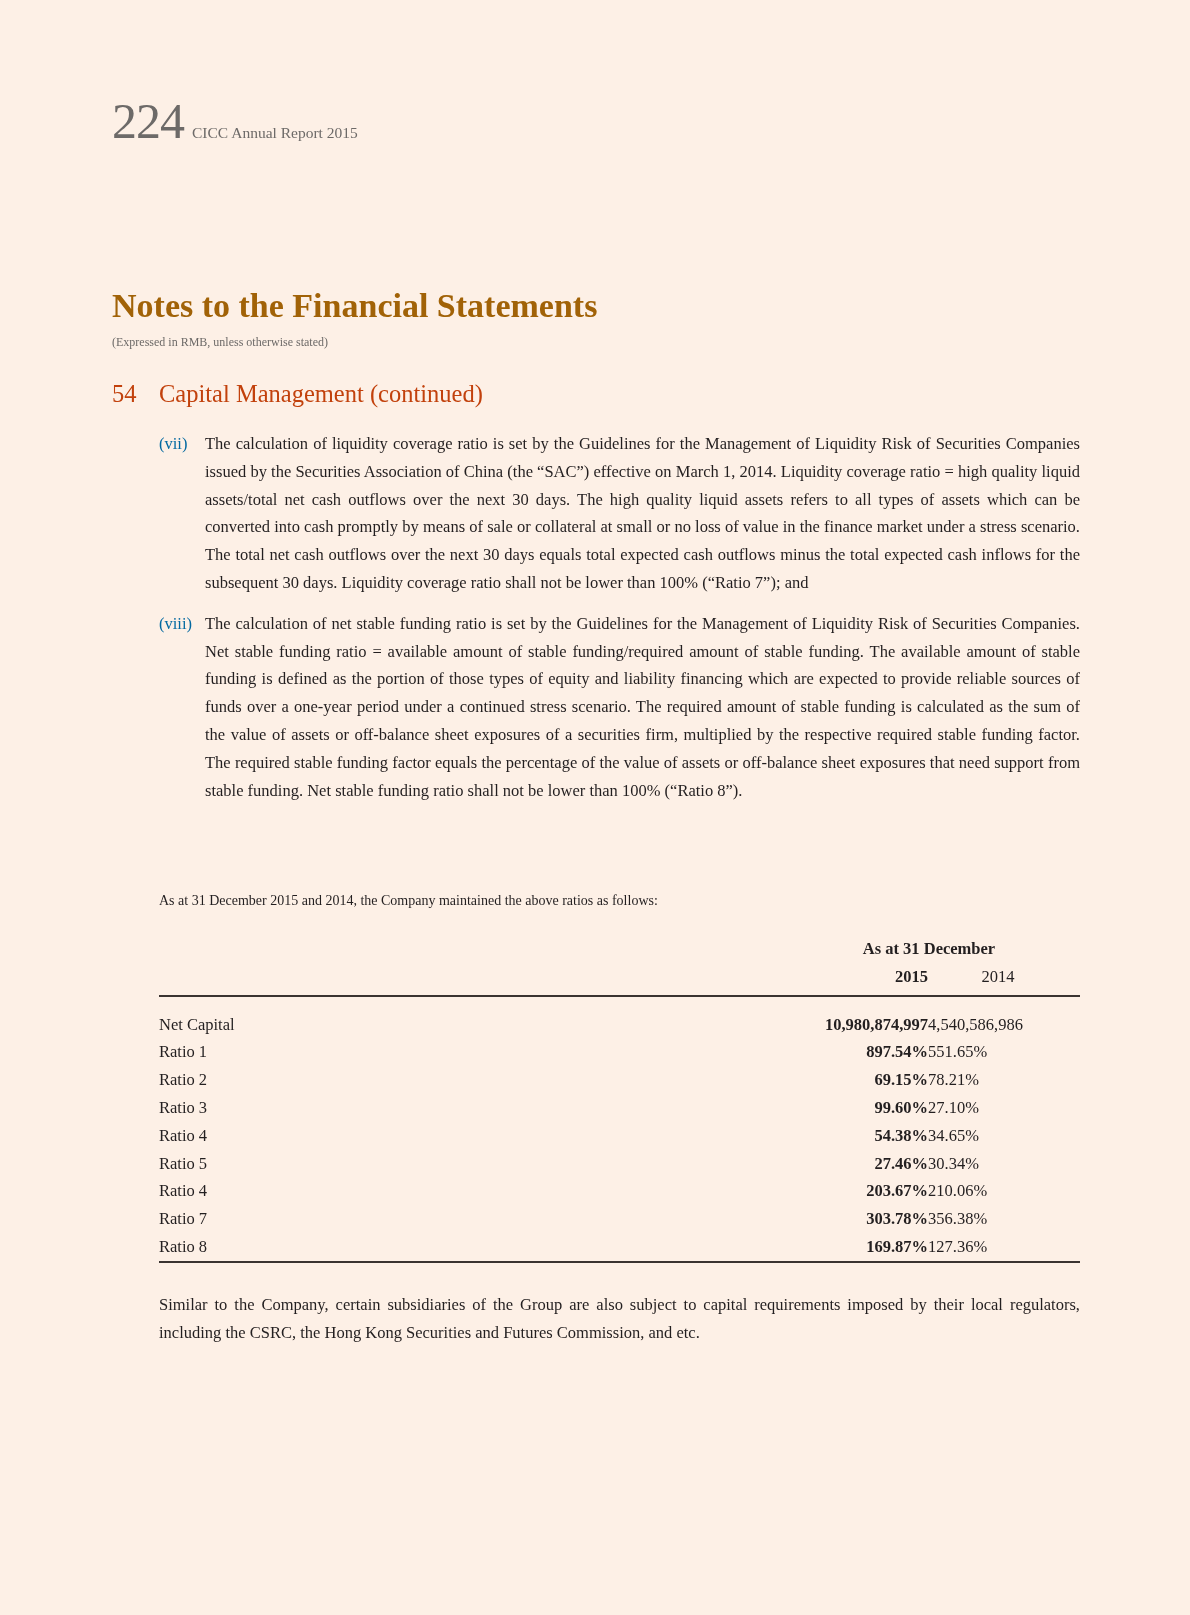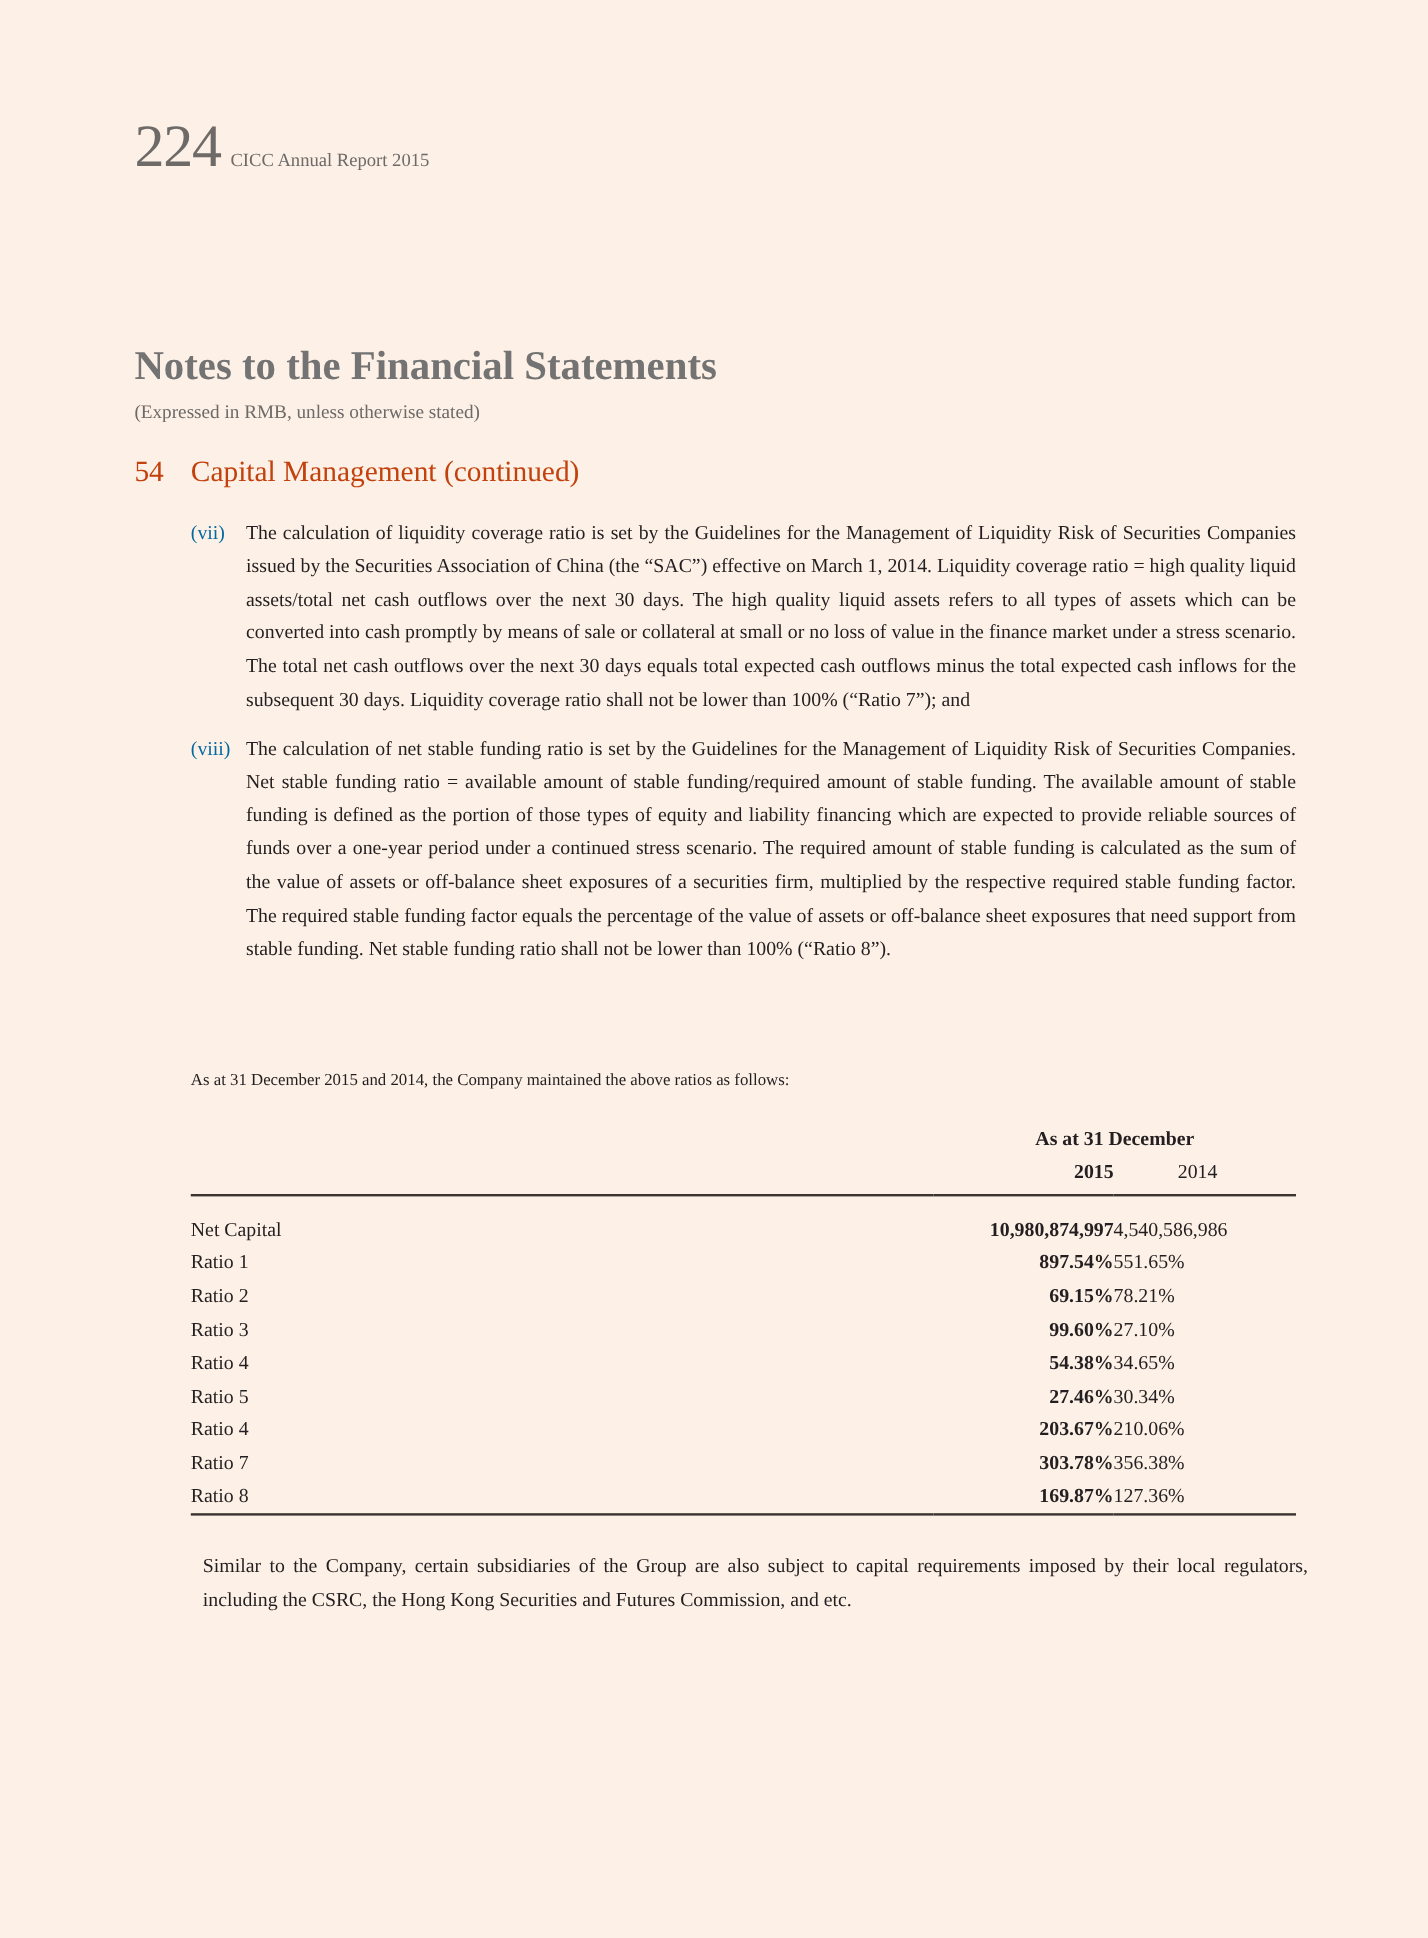--- a/index.html
+++ b/index.html
@@ -31,29 +31,29 @@
     .report-title {
       font-size: 15.5px;
       margin-left: 8px;
     }
     .notes-title {
       position: absolute;
       left: 112px;
       top: 287px;
       font-size: 34px;
       font-weight: bold;
-      color: #737373;
+      color: #a16207;
       margin: 0;
       line-height: 1.1;
     }
     .notes-subtitle {
       position: absolute;
       left: 112px;
       top: 335px;
-      font-size: 16px;
+      font-size: 12px;
       color: #6d6a68;
     }
     .section-heading {
       position: absolute;
       left: 112px;
       top: 380px;
       font-size: 24.5px;
       color: #c2410c;
       display: flex;
       margin: 0;
@@ -122,21 +122,21 @@
       padding-right: 12px;
       box-sizing: border-box;
     }
     .ratio-table .year-row .col-2015 { padding-right: 0; }
     .ratio-table .spacer td { height: 14px; }
     .ratio-table tbody tr.last td {
       border-bottom: 2px solid #3a3330;
     }
     .closing-para {
       position: absolute;
-      left: 169px;
+      left: 159px;
       top: 1291px;
       width: 921px;
       font-size: 16.5px;
       line-height: 28px;
       text-align: justify;
     }
   </style>
 </head>
 <body>
 

